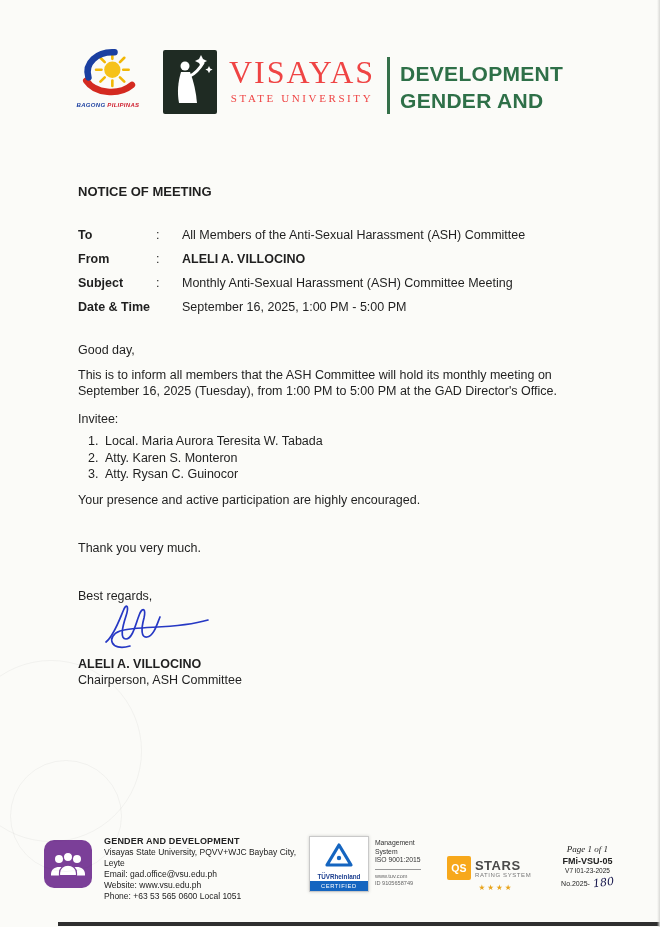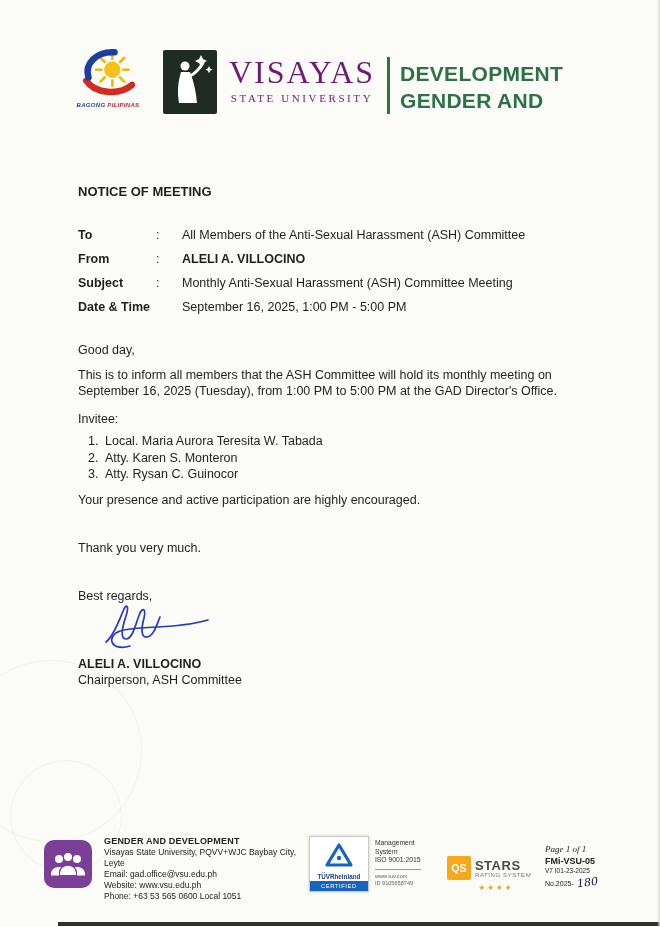--- a/index.html
+++ b/index.html
@@ -7,21 +7,21 @@
         font-family:"Liberation Sans",sans-serif;color:#1f1f1f;margin:0 auto;}
 
   
   .letter-header{position:relative;height:130px;}
   .bagong{position:absolute;left:68px;top:48px;width:80px;text-align:center;}
   .bagong-label{font-size:6px;font-weight:700;font-style:italic;letter-spacing:.3px;margin-top:0;}
   .bagong-label .w1{color:#1b3fa0;}
   .bagong-label .w2{color:#cf2030;}
   .vsu-logo{position:absolute;left:163px;top:50px;}
   .wordmark{position:absolute;left:222px;top:54px;width:160px;text-align:center;
-            color:#701a75;font-family:"Liberation Serif",serif;}
+            color:#ef4444;font-family:"Liberation Serif",serif;}
   .wordmark-name{font-size:32px;letter-spacing:2px;line-height:36px;}
   .wordmark-sub{font-size:11px;letter-spacing:2.6px;margin-top:2px;}
   .header-divider{position:absolute;left:387px;top:57px;width:3px;height:57px;background:#35704a;}
   .gad-wordmark{position:absolute;left:400px;top:60px;font-size:21px;font-weight:700;
                 color:#2e7048;line-height:27px;letter-spacing:.3px;}
 
   
   .body-content{padding:0 70px 0 78px;font-size:12.5px;line-height:16px;}
   .notice-title{text-align:left;font-weight:700;font-size:13px;margin-top:54px;}
   .date-line{margin-top:17px;}
@@ -56,21 +56,21 @@
   .iso-small{font-size:5.6px;color:#666;line-height:7px;}
   .iso-divider{border-top:1px solid #999;margin:4px 0 3px;width:46px;}
   .qs-block{margin-left:16px;margin-top:20px;width:98px;flex:0 0 auto;}
   .qs-row{display:flex;align-items:center;}
   .qs-logo{width:24px;height:24px;background:#f7a81b;color:#fff;font-weight:700;font-size:10.5px;
            text-align:center;line-height:24px;border-radius:2px;flex:0 0 auto;}
   .qs-text{margin-left:4px;}
   .qs-stars{font-weight:700;font-size:13px;color:#4a4a4a;letter-spacing:.5px;line-height:13px;}
   .qs-rating{font-size:6px;color:#777;letter-spacing:.6px;}
   .qs-stars-row{text-align:center;color:#e8a41c;font-size:7.5px;letter-spacing:2px;margin-top:3px;}
-  .page-info{margin-left:auto;text-align:left;font-size:7.5px;color:#222;margin-top:8px;width:88px;}
+  .page-info{margin-left:auto;text-align:center;font-size:7.5px;color:#222;margin-top:8px;width:88px;}
   .page-number{font-style:italic;font-size:9px;font-family:"Liberation Serif",serif;}
   .form-code{font-weight:700;font-size:9px;margin-top:2px;}
   .form-version{font-size:6.5px;margin-top:1px;}
   .form-number{font-size:7px;margin-top:2px;}
   .handwritten{font-family:"DejaVu Serif",serif;font-style:italic;font-size:11px;color:#14144a;
                display:inline-block;transform:rotate(-7deg);margin-left:3px;}
 
   
   .scan-bottom{position:absolute;left:58px;right:0;bottom:1px;height:4px;background:#2f2f2f;}
   .scan-right{position:absolute;top:0;bottom:0;right:0;width:3px;

